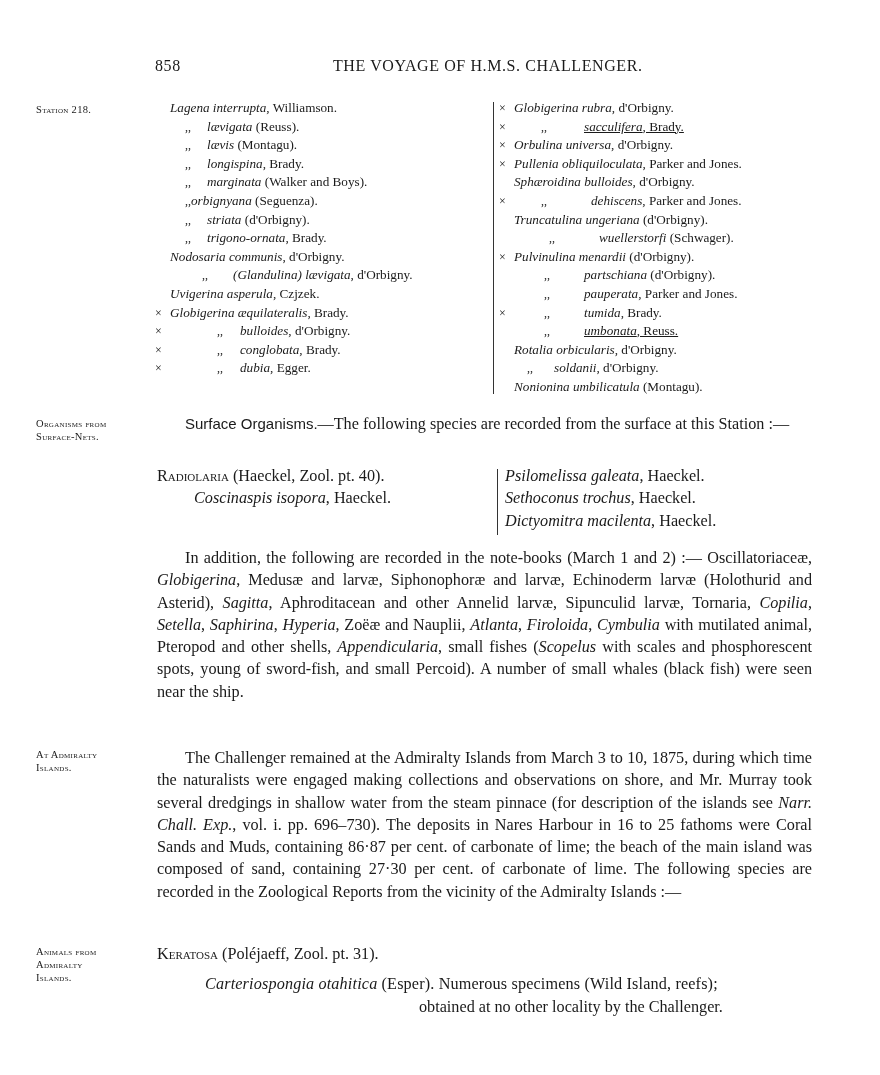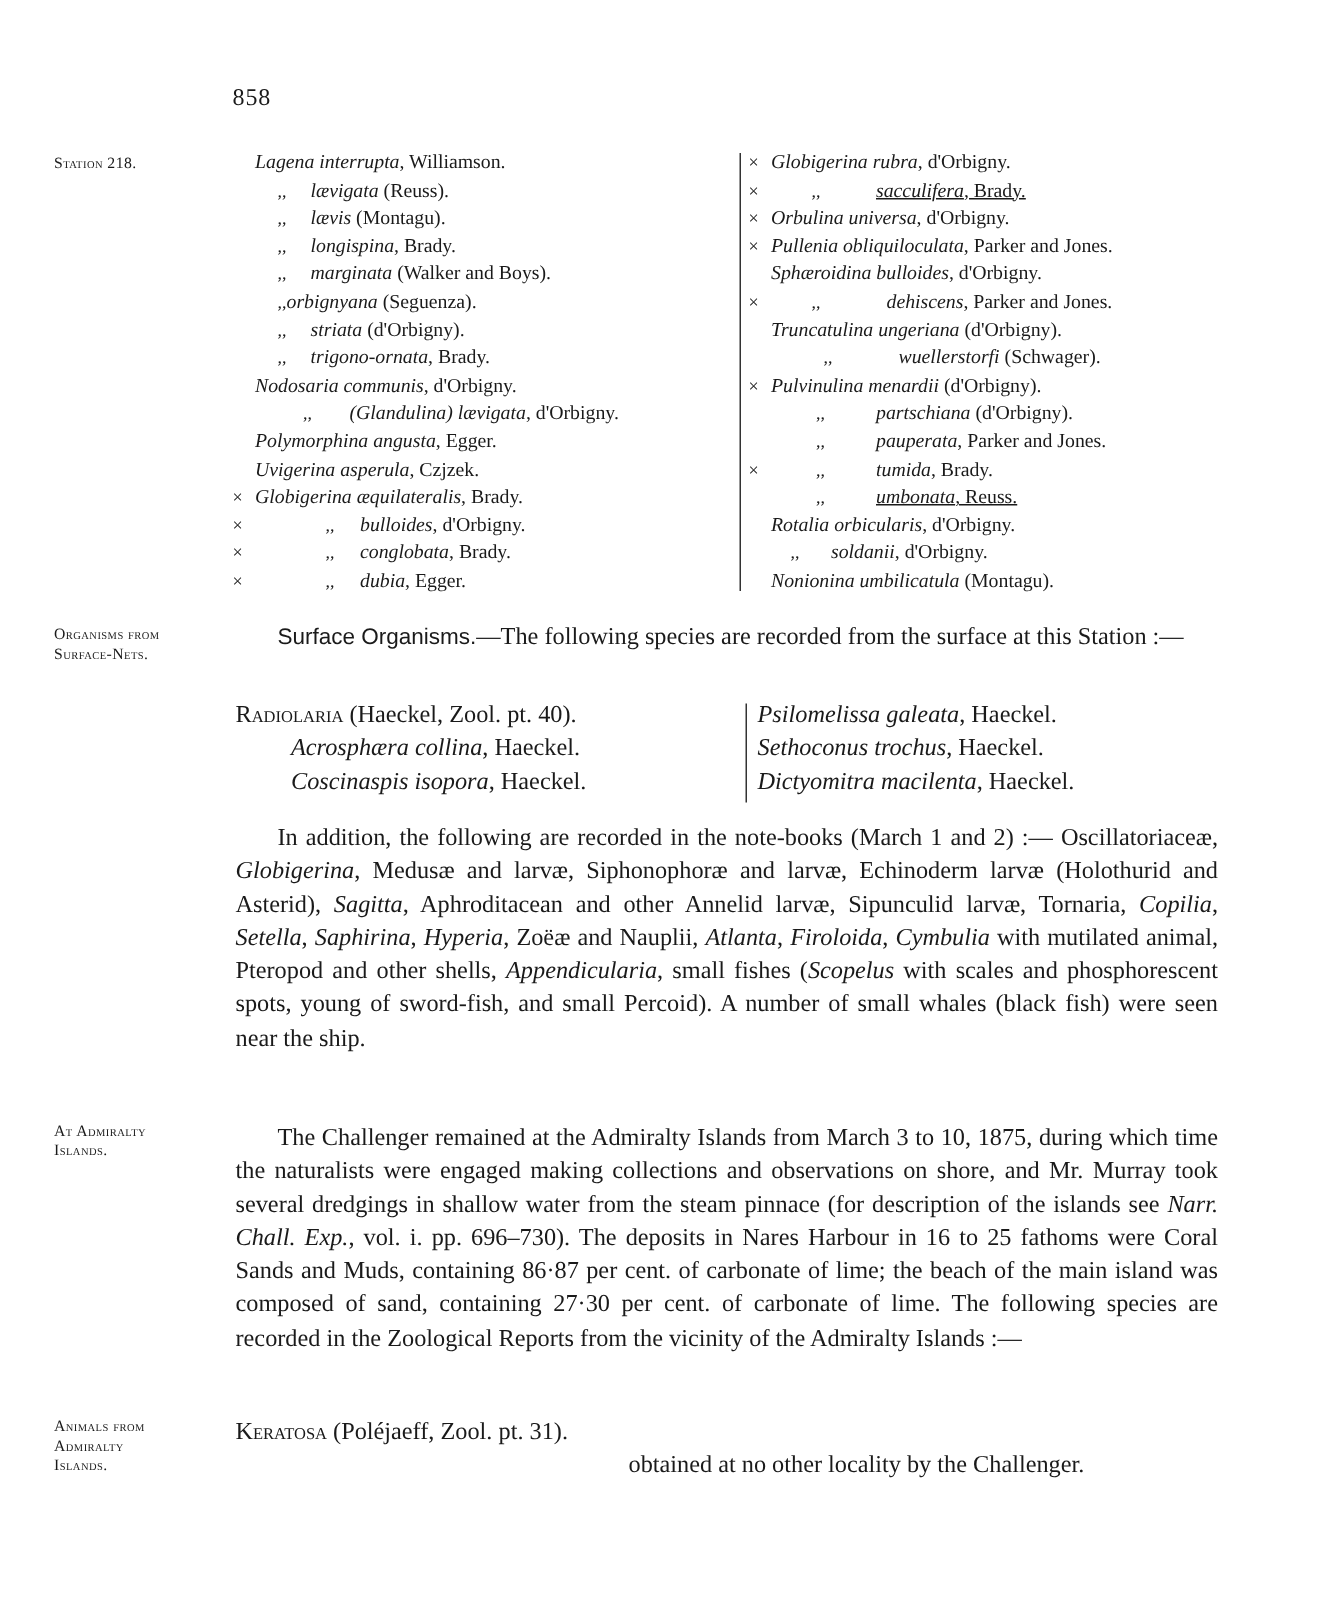--- a/index.html
+++ b/index.html
@@ -58,20 +58,21 @@
   .sponge-entry .l3 { padding-left: 262px; white-space: nowrap; }
   .sponge-entry i { font-style: italic; }
 </style>
 </head>
 <body>
 
 <div class="page">
 
   <div class="running-head">
     <span class="pno">858</span>
+    <span class="title">THE VOYAGE OF H.M.S. CHALLENGER.</span>
   </div>
 
   <div class="margin-note" style="top:103px;">
     <span>Station 218.</span>
   </div>
   <div class="margin-note" style="top:417px;">
     <div>Organisms from</div>
     <div>Surface-Nets.</div>
   </div>
   <div class="margin-note" style="top:748px;">
@@ -117,23 +118,20 @@
         <span class="txt" style="left: 52px;"><i>trigono-ornata</i><span>, Brady.</span></span>
       </div>
       <div class="sp-row">
         <span class="txt" style="left: 15px;"><i>Nodosaria </i><i>communis</i><span>, d'Orbigny.</span></span>
       </div>
       <div class="sp-row">
         <span class="ditto" style="left: 47px;">,,</span>
         <span class="txt" style="left: 78px;"><i>(Glandulina) lævigata</i><span>, d'Orbigny.</span></span>
       </div>
       <div class="sp-row">
-        <span class="txt" style="left: 15px;"><i>Polymorphina </i><i>angusta</i><span>, Egger.</span></span>
-      </div>
-      <div class="sp-row">
         <span class="txt" style="left: 15px;"><i>Uvigerina </i><i>asperula</i><span>, Czjzek.</span></span>
       </div>
       <div class="sp-row">
         <span class="mark">×</span>
         <span class="txt" style="left: 15px;"><i>Globigerina </i><i>æquilateralis</i><span>, Brady.</span></span>
       </div>
       <div class="sp-row">
         <span class="mark">×</span>
         <span class="ditto" style="left: 62px;">,,</span>
         <span class="txt" style="left: 85px;"><i>bulloides</i><span>, d'Orbigny.</span></span>
@@ -218,37 +216,37 @@
 
   <div class="body-text" style="top:413px;">
     <p class="indent" style="margin:0;">
       <span style="font-family:'Liberation Sans',sans-serif;font-size:15px;">Surface Organisms.</span><span>—The following species are recorded from the surface at this Station :—</span>
     </p>
   </div>
 
   <div class="radio-table">
     <div class="lcol">
       <div class="line"><span class="smallcaps">Radiolaria</span><span> (Haeckel, Zool. pt. 40).</span></div>
-      <div class="line ind1"><i>Acrosphæra collina</i><span>, Haeckel.</span></div>
       <div class="line ind1"><i>Coscinaspis isopora</i><span>, Haeckel.</span></div>
     </div>
     <div class="vline"></div>
     <div class="rcol">
       <div class="line"><i>Psilomelissa galeata</i><span>, Haeckel.</span></div>
       <div class="line"><i>Sethoconus trochus</i><span>, Haeckel.</span></div>
       <div class="line"><i>Dictyomitra macilenta</i><span>, Haeckel.</span></div>
     </div>
   </div>
 
   <div class="body-text" style="top:547px;">
     <p class="indent" id="p-notebooks" style="margin:0;"><span>In addition, the following are recorded in the note-books (March 1 and 2) :— Oscillatoriaceæ, </span><i>Globigerina</i><span>, Medusæ and larvæ, Siphonophoræ and larvæ, Echinoderm larvæ (Holothurid and Asterid), </span><i>Sagitta</i><span>, Aphroditacean and other Annelid larvæ, Sipunculid larvæ, Tornaria, </span><i>Copilia</i><span>, </span><i>Setella</i><span>, </span><i>Saphirina</i><span>, </span><i>Hyperia</i><span>, Zoëæ and Nauplii, </span><i>Atlanta</i><span>, </span><i>Firoloida</i><span>, </span><i>Cymbulia</i><span> with mutilated animal, Pteropod and other shells, </span><i>Appendicularia</i><span>, small fishes (</span><i>Scopelus</i><span> with scales and phosphorescent spots, young of sword-fish, and small Percoid).  A number of small whales (black fish) were seen near the ship.</span></p>
   </div>
 
   <div class="body-text" style="top:747px;">
     <p class="indent" id="p-admiralty" style="margin:0;"><span>The Challenger remained at the Admiralty Islands from March 3 to 10, 1875, during which time the naturalists were engaged making collections and observations on shore, and Mr. Murray took several dredgings in shallow water from the steam pinnace (for description of the islands see </span><i>Narr. Chall. Exp.</i><span>, vol. i. pp. 696–730).  The deposits in Nares Harbour in 16 to 25 fathoms were Coral Sands and Muds, containing 86·87 per cent. of carbonate of lime; the beach of the main island was composed of sand, containing 27·30 per cent. of carbonate of lime.  The following species are recorded in the Zoological Reports from the vicinity of the Admiralty Islands :—</span></p>
   </div>
 
   <div class="sponge-entry">
     <div class="head"><span class="smallcaps">Keratosa</span><span> (Poléjaeff, Zool. pt. 31).</span></div>
+    <div class="l2"><i>Carteriospongia otahitica</i><span> (Esper).</span><span>  Numerous specimens (Wild Island, reefs);</span></div>
     <div class="l3">obtained at no other locality by the Challenger.</div>
   </div>
 
 </div>
 
 </body></html>

